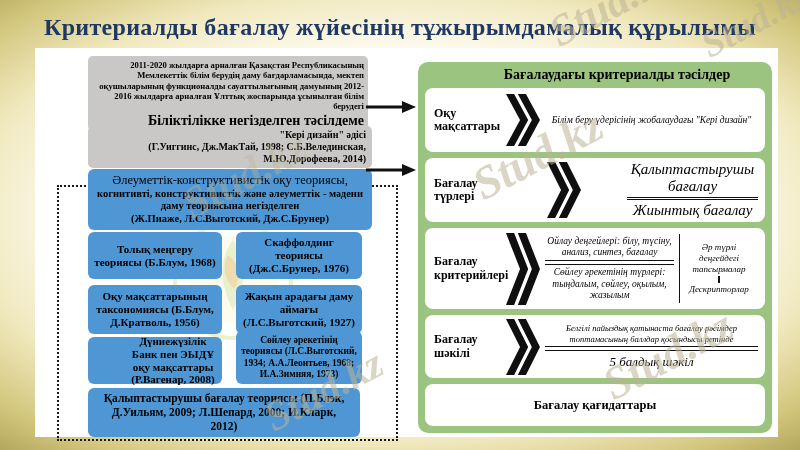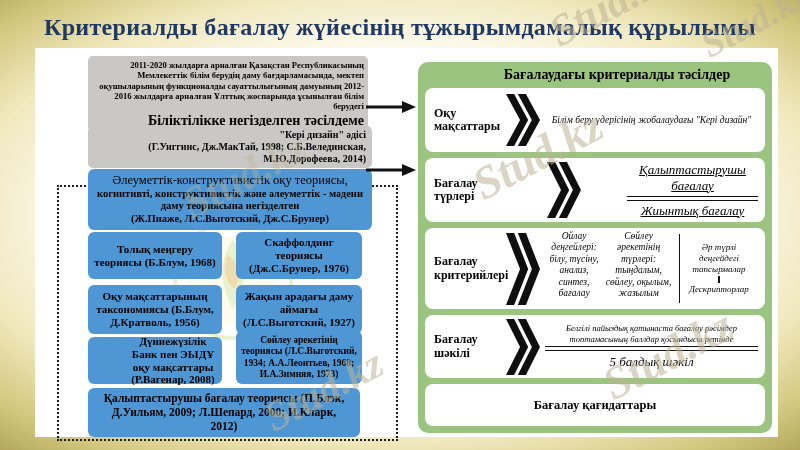--- a/index.html
+++ b/index.html
@@ -51,23 +51,23 @@
   #rpD{top:253px;height:63px;}
   #rpE{top:322px;height:42px;display:flex;align-items:center;justify-content:center;
       font-weight:bold;font-size:12.5px;}
   .rp-label{width:78px;padding-left:9px;display:flex;flex-direction:column;justify-content:center;
       font-weight:bold;font-size:12px;line-height:1.12;box-sizing:border-box;}
   .rp-chev{width:40px;display:flex;align-items:center;justify-content:center;}
   .rp-content{flex:1;display:flex;flex-direction:column;justify-content:center;text-align:center;
       font-style:italic;padding:3px 7px 3px 2px;}
   .dline{border-top:1.5px solid #111;border-bottom:1.5px solid #111;height:3px;margin:2px 0;}
   .itemA{font-size:9.5px;}
-  .itemB{font-size:13px;text-decoration:underline;}
+  .itemB{font-size:15px;}
   .c-row{flex-direction:row !important;display:flex;align-items:stretch;}
-  .c-mid{flex:1;display:flex;flex-direction:row;justify-content:center;font-size:9.5px;line-height:1.2;}
+  .c-mid{flex:1;display:flex;flex-direction:column;justify-content:center;font-size:9.5px;line-height:1.2;}
   .c-div{border-left:1.5px solid #111;margin:3px 0 3px 5px;}
   .c-right{width:74px;display:flex;flex-direction:column;justify-content:center;align-items:center;
       font-size:9px;line-height:1.2;padding:0 2px;}
   .tick{width:1.5px;height:7px;background:#111;margin:1px auto;}
   .itemD1{font-size:8.5px;line-height:1.2;}
   .itemD2{font-size:13px;margin-top:1px;}
   
   .wm{position:absolute;z-index:10;color:rgba(188,178,150,0.55);font-weight:bold;font-style:italic;
       transform:rotate(-28deg);pointer-events:none;white-space:nowrap;}
   #wm1{left:545px;top:-22px;font-size:44px;}

